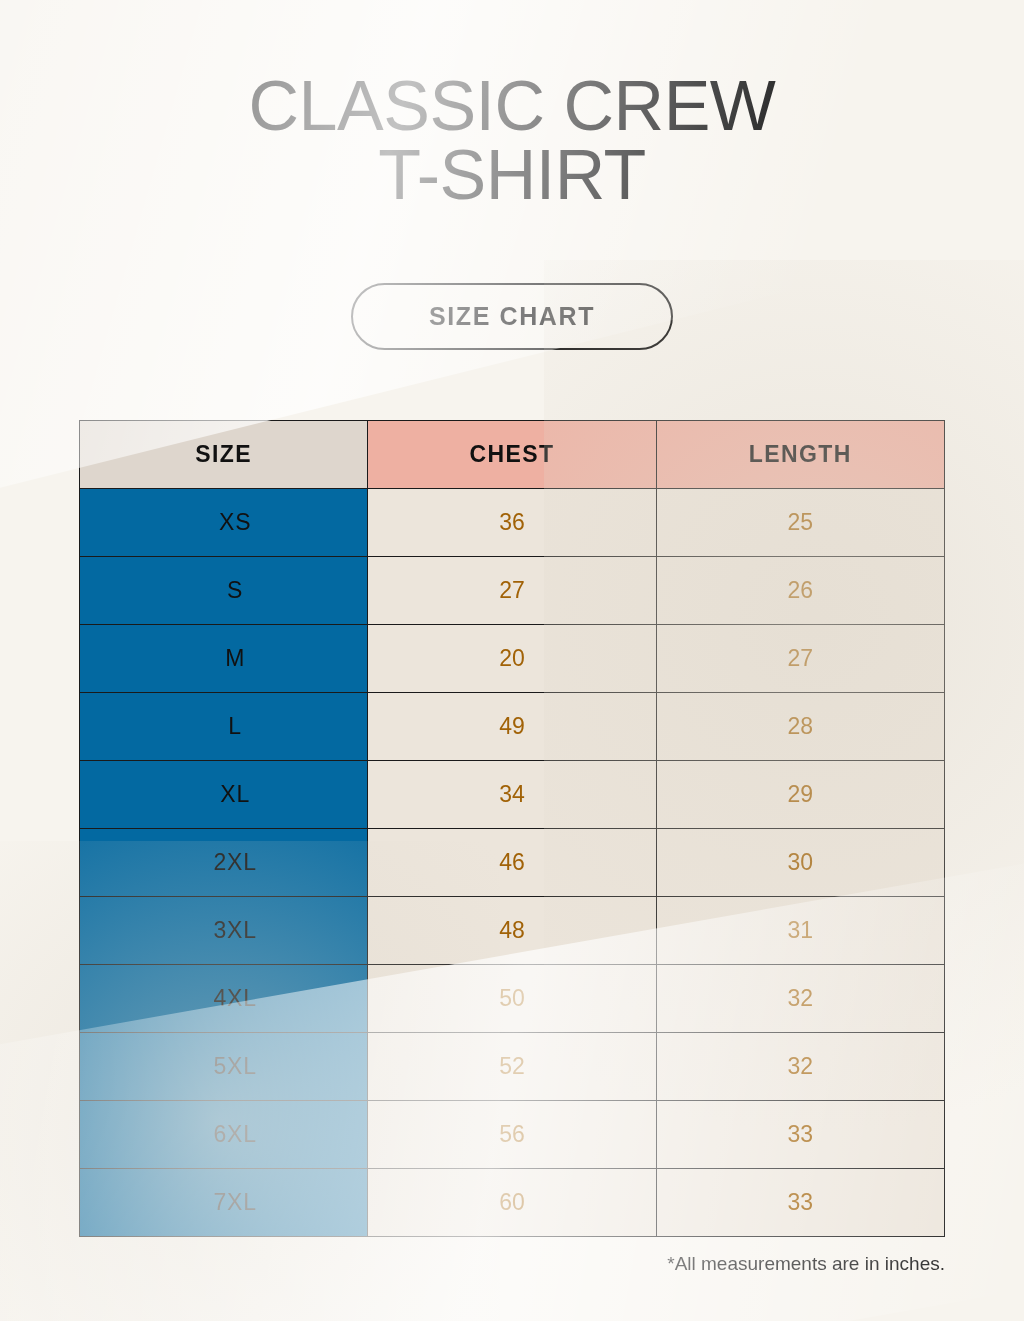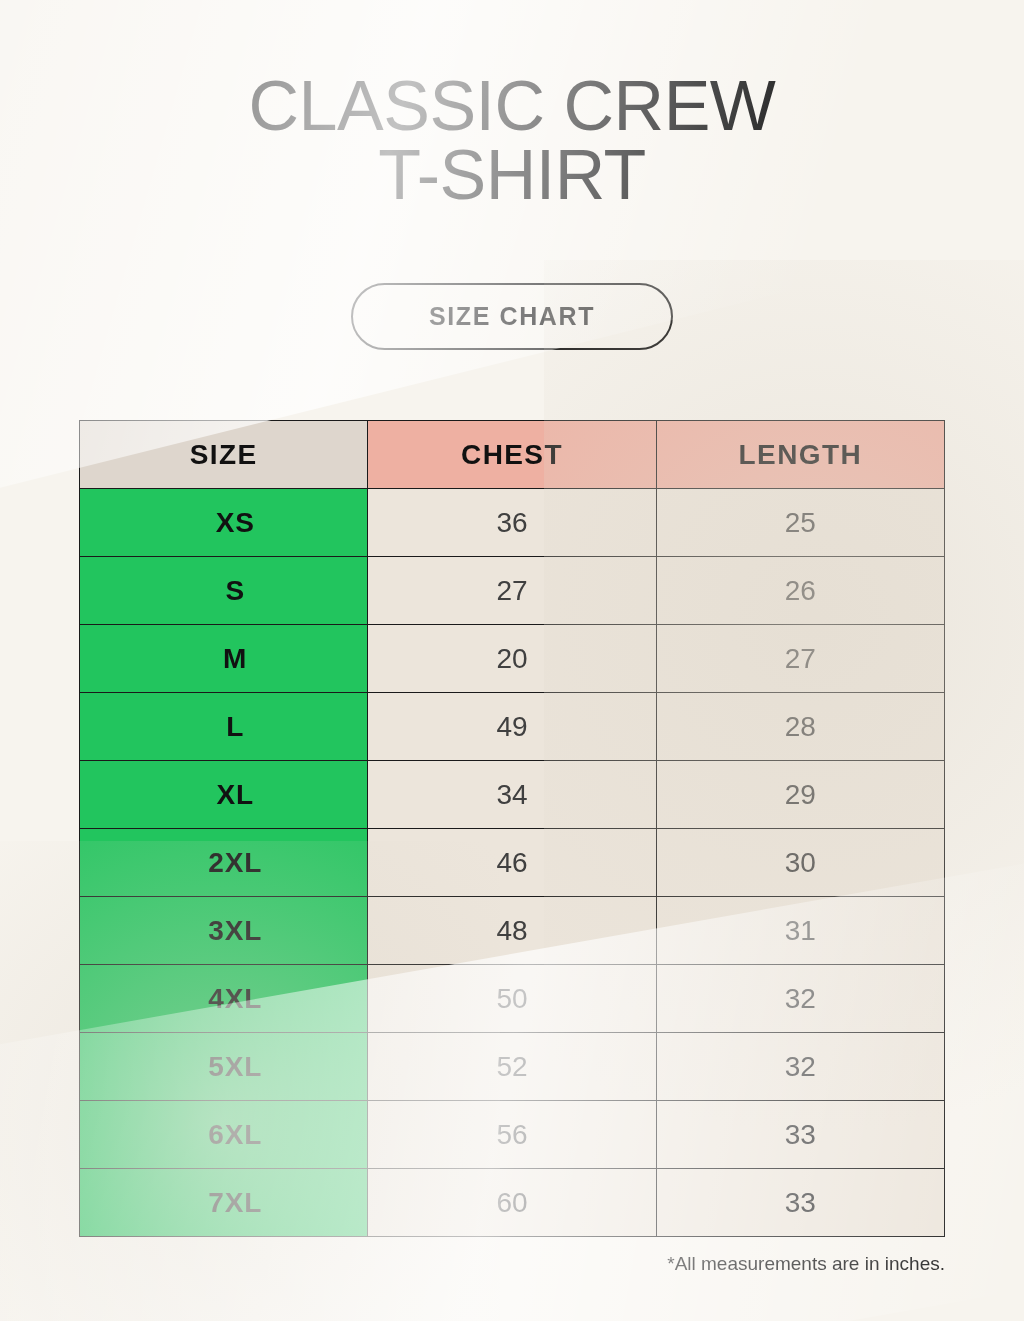--- a/index.html
+++ b/index.html
@@ -103,44 +103,44 @@
     width: 100%;
     table-layout: fixed;
     border: 1.5px solid #1a1a1a;
   }
   table.size-table th,
   table.size-table td {
     border: 1.5px solid #1a1a1a;
     height: 65px;
     text-align: center;
     vertical-align: middle;
-    font-size: 28px;
+    font-size: 23px;
   }
   th.col-size {
     background: #ded6cd;
     font-weight: 700;
     letter-spacing: 1.4px;
     font-size: 22px;
   }
   th.col-accent {
     background: #eeb0a2;
     font-weight: 700;
     letter-spacing: 1.4px;
     font-size: 22px;
   }
   td.cell-size {
-    background: #22c55e;
-    font-weight: 700;
+    background: #0369a1;
+    font-weight: 400;
     letter-spacing: 0.8px;
     padding-left: 24px;
   }
   td.cell-val {
     background: #ece5db;
     font-weight: 400;
-    color: #404040;
+    color: #a16207;
   }
 
   .footnote {
     width: 866px;
     margin: 16px auto 0 auto;
     text-align: right;
     font-size: 19px;
     color: #1a1a1a;
   }
 </style>

